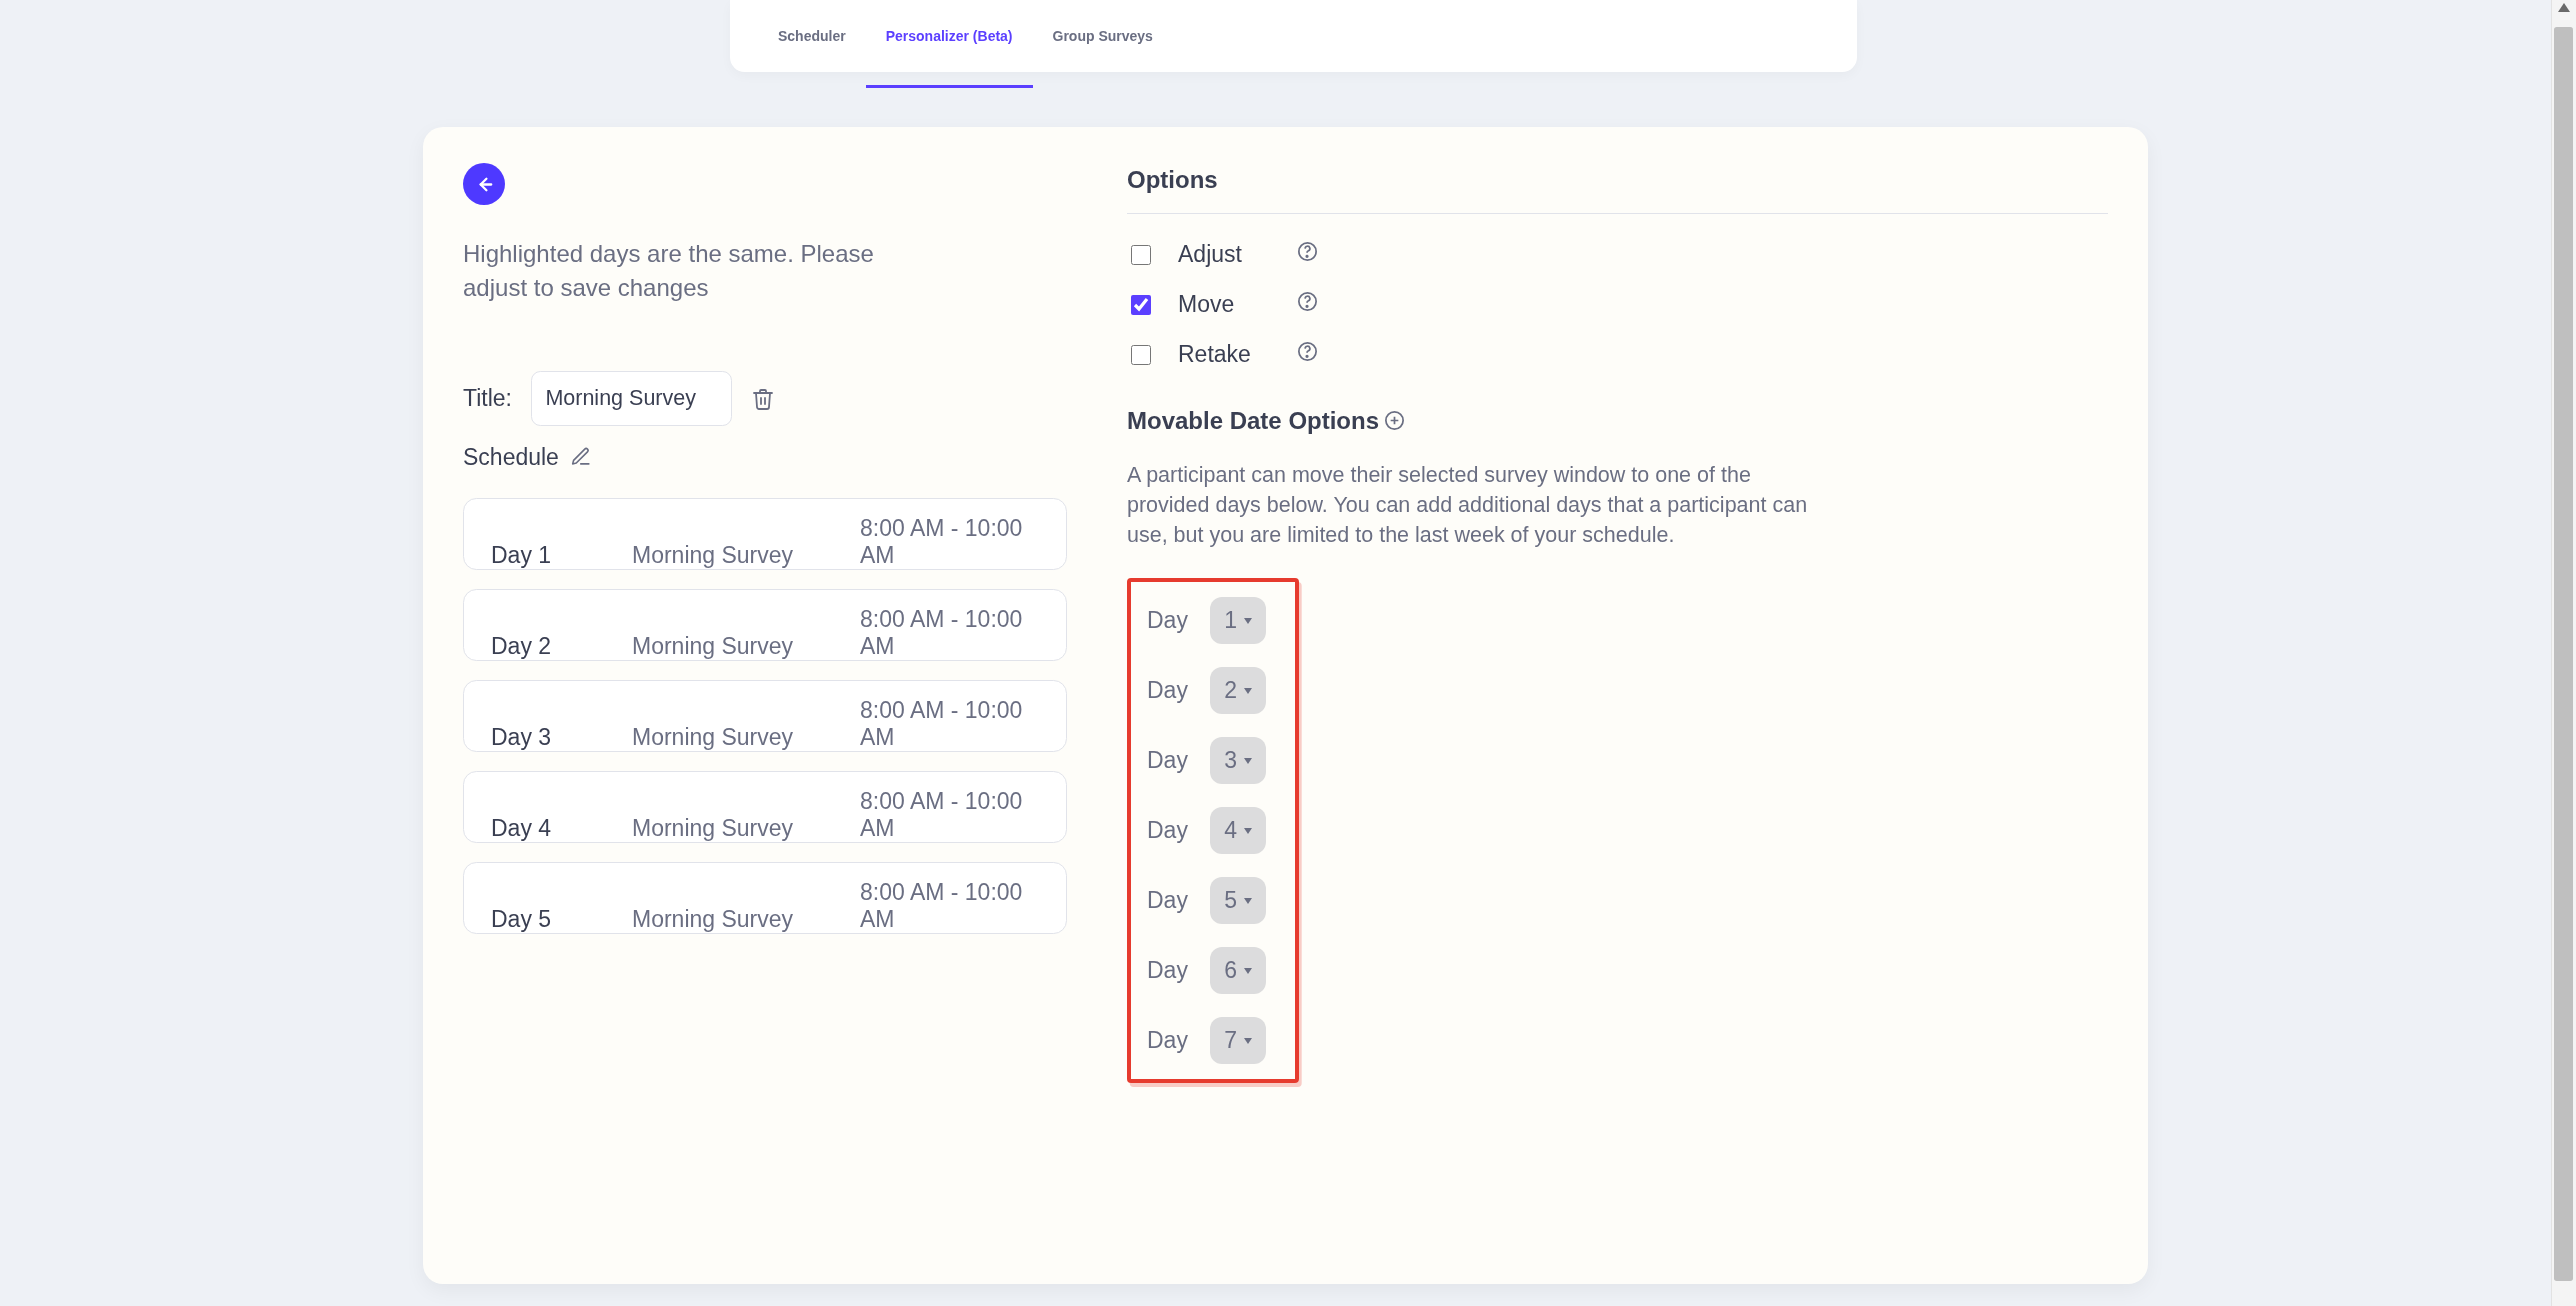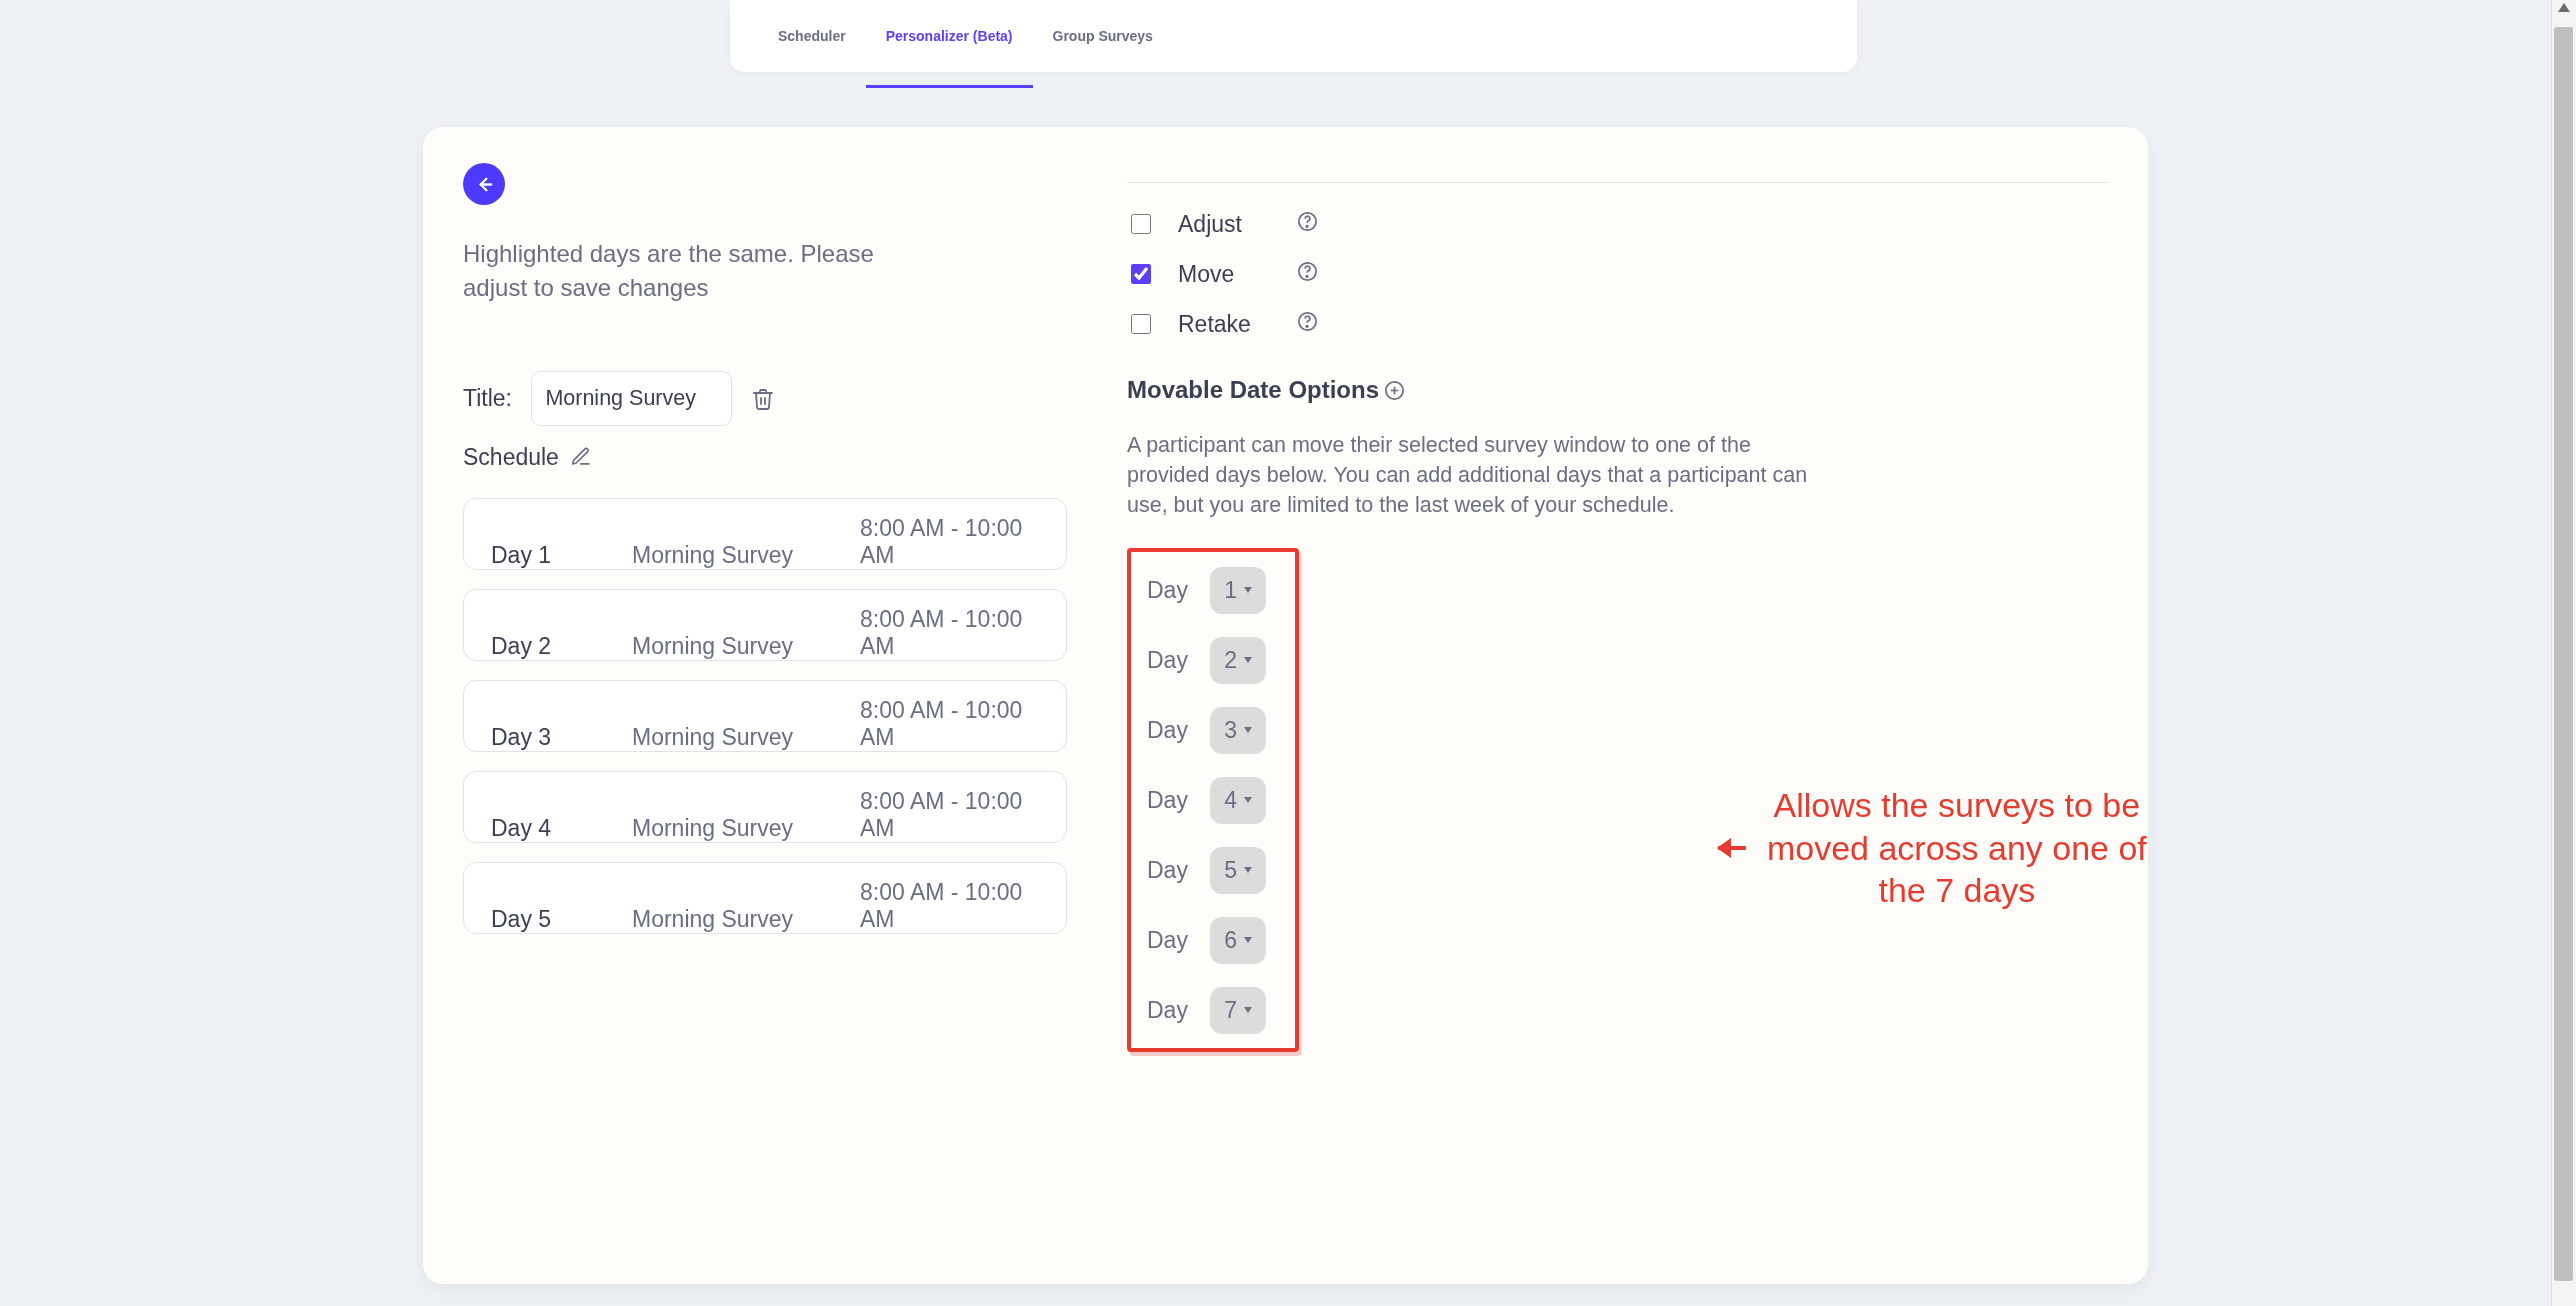--- a/index.html
+++ b/index.html
@@ -326,20 +326,21 @@
           </div>
           <div class="sched-item">
             <span class="day">Day 5</span>
             <span class="name">Morning Survey</span>
             <span class="time">8:00 AM - 10:00 AM</span>
           </div>
         </div>
       </div>
 
       <div class="col-right">
+        <div class="r-header">Options</div>
         <hr class="r-hr">
 
         <div class="option-row">
           <input type="checkbox" class="chk" style="">
           <span class="lbl">Adjust</span>
           <span class="help-icon">
             <svg class="help-svg" viewBox="0 0 24 24" fill="none" stroke="currentColor" stroke-width="1.8">
                 <circle cx="12" cy="12" r="9"></circle>
                 <path d="M9.5 9a2.5 2.5 0 1 1 3.5 2.3c-.9.4-1.5 1-1.5 2"></path>
                 <circle cx="11.5" cy="17" r="0.8" fill="currentColor"></circle>
@@ -428,24 +429,20 @@
             <span class="day-lbl">Day</span>
             <div class="day-chip">
               <span>7</span>
               <span class="caret-down"></span>
             </div>
           </div>
         </div>
       </div>
     </div>
 
-    <div class="annotation">
-      <div class="arrow"></div>
-      <div class="ann-text">Allows the surveys to be moved across any one of the 7 days</div>
-    </div>
   </div>
 
   <div class="fake-scrollbar">
     <div class="arrow-top"></div>
     <div class="thumb"></div>
   </div>
 </div>
 
 
 </body></html>

